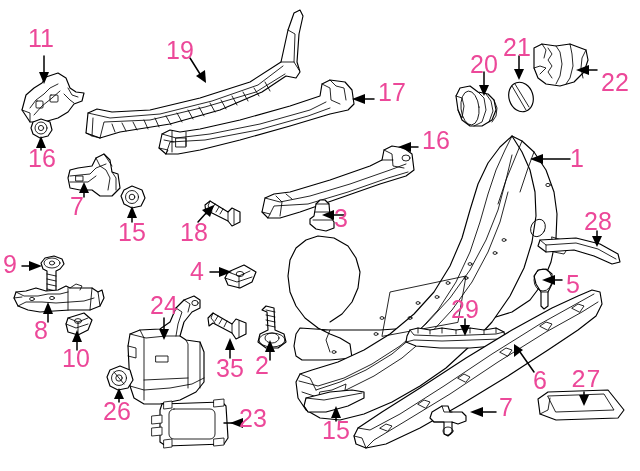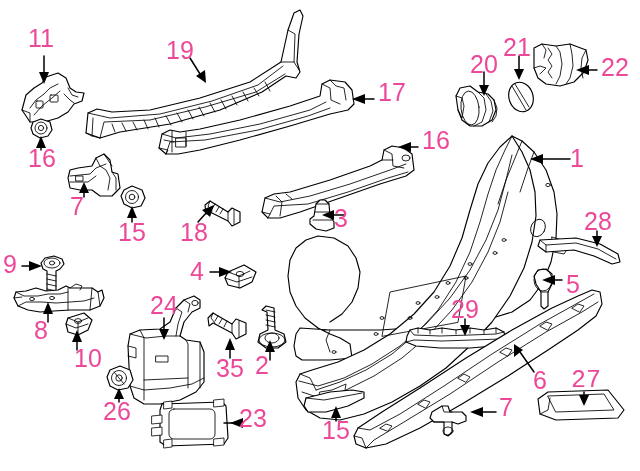--- a/index.html
+++ b/index.html
@@ -478,33 +478,33 @@
 
   <div class="callout-num" style="left:570px; top:146px;">1</div>
   <div class="callout-num" style="left:255px; top:353px;">2</div>
   <div class="callout-num" style="left:334px; top:206px;">3</div>
   <div class="callout-num" style="left:190px; top:259px;">4</div>
   <div class="callout-num" style="left:566px; top:272px;">5</div>
   <div class="callout-num" style="left:533px; top:368px;">6</div>
   <div class="callout-num" style="left:499px; top:395px;">7</div>
   <div class="callout-num" style="left:34px;  top:318px;">8</div>
   <div class="callout-num" style="left:3px;   top:252px;">9</div>
-  <div class="callout-num" style="left:62px;  top:346px;margin-left:12px;">10</div>
+  <div class="callout-num" style="left:62px;  top:346px;">10</div>
   <div class="callout-num" style="left:28px;  top:26px;">11</div>
   <div class="callout-num" style="left:28px;  top:146px;">16</div>
   <div class="callout-num" style="left:70px;  top:194px;">7</div>
   <div class="callout-num" style="left:118px; top:220px;">15</div>
   <div class="callout-num" style="left:322px; top:418px;">15</div>
   <div class="callout-num" style="left:422px; top:128px;">16</div>
   <div class="callout-num" style="left:378px; top:80px;">17</div>
   <div class="callout-num" style="left:180px; top:220px;">18</div>
   <div class="callout-num" style="left:166px; top:38px;">19</div>
   <div class="callout-num" style="left:470px; top:52px;">20</div>
   <div class="callout-num" style="left:503px; top:35px;">21</div>
-  <div class="callout-num" style="left:601px; top:55px;">22</div>
+  <div class="callout-num" style="left:601px; top:70px;">22</div>
   <div class="callout-num" style="left:239px; top:406px;text-align:right;">23</div>
   <div class="callout-num" style="left:150px; top:293px;">24</div>
   <div class="callout-num" style="left:216px; top:356px;">35</div>
   <div class="callout-num" style="left:103px; top:399px;">26</div>
   <div class="callout-num" style="left:571px; top:368px;font-family:Liberation Mono, monospace;">27</div>
   <div class="callout-num" style="left:584px; top:209px;">28</div>
   <div class="callout-num" style="left:451px; top:297px;">29</div>
 
 </div>
 

